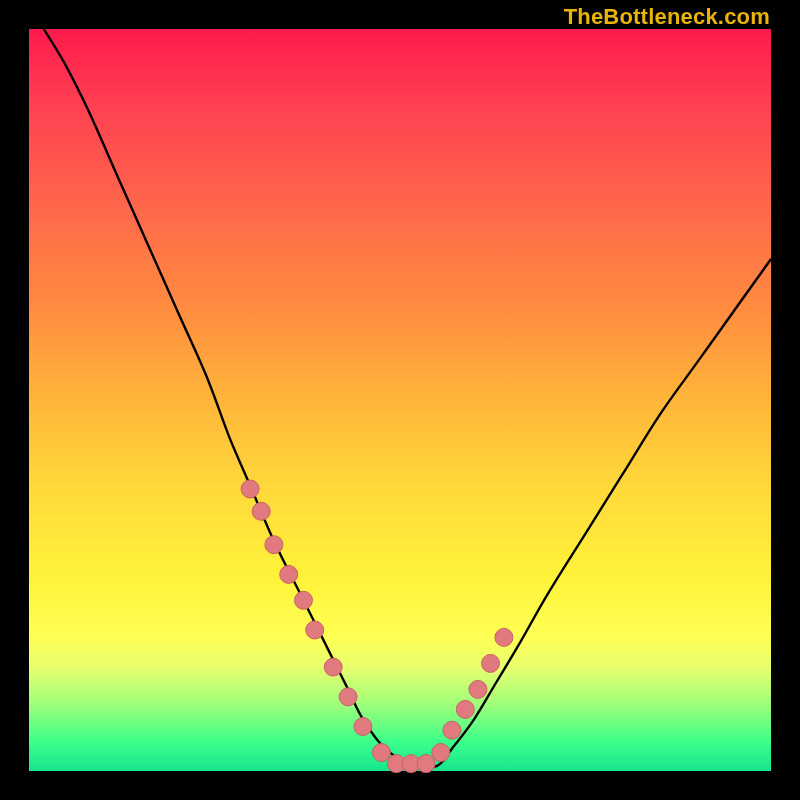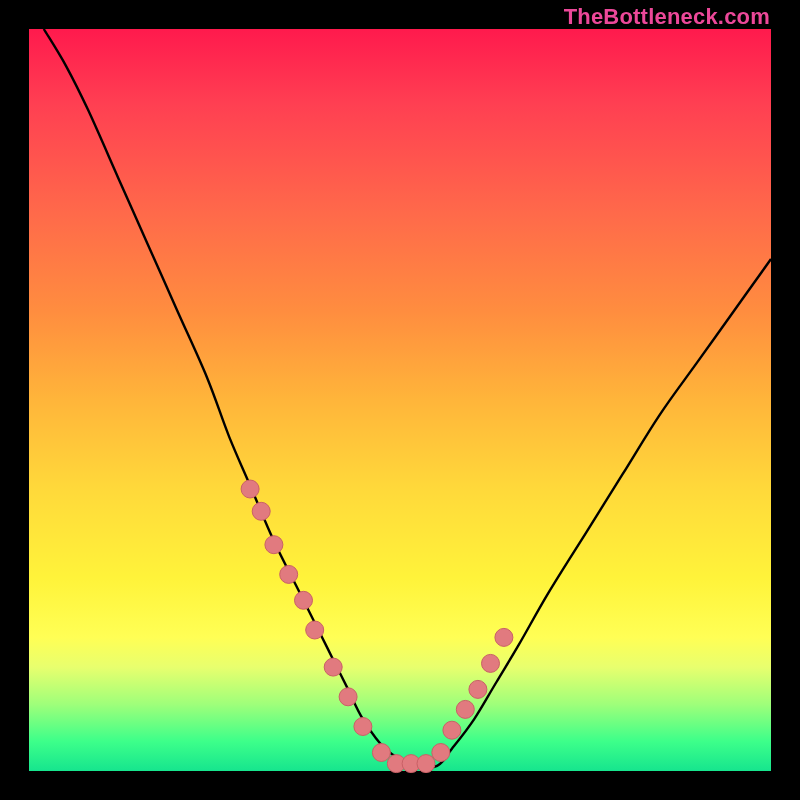--- a/index.html
+++ b/index.html
@@ -37,21 +37,21 @@
       #e8ff6e 86%,
       #9fff7a 91%,
       #3dff8a 96%,
       #16e58e 100%
     );
   }
   .watermark {
     position: absolute;
     top: 4px;
     right: 30px;
-    color: #ec4899;
+    color: #eab308;
     font-size: 22px;
     font-weight: 600;
     letter-spacing: 0.2px;
     user-select: none;
   }
   svg.curve {
     position: absolute;
     left: 0;
     top: 0;
     width: 742px;

